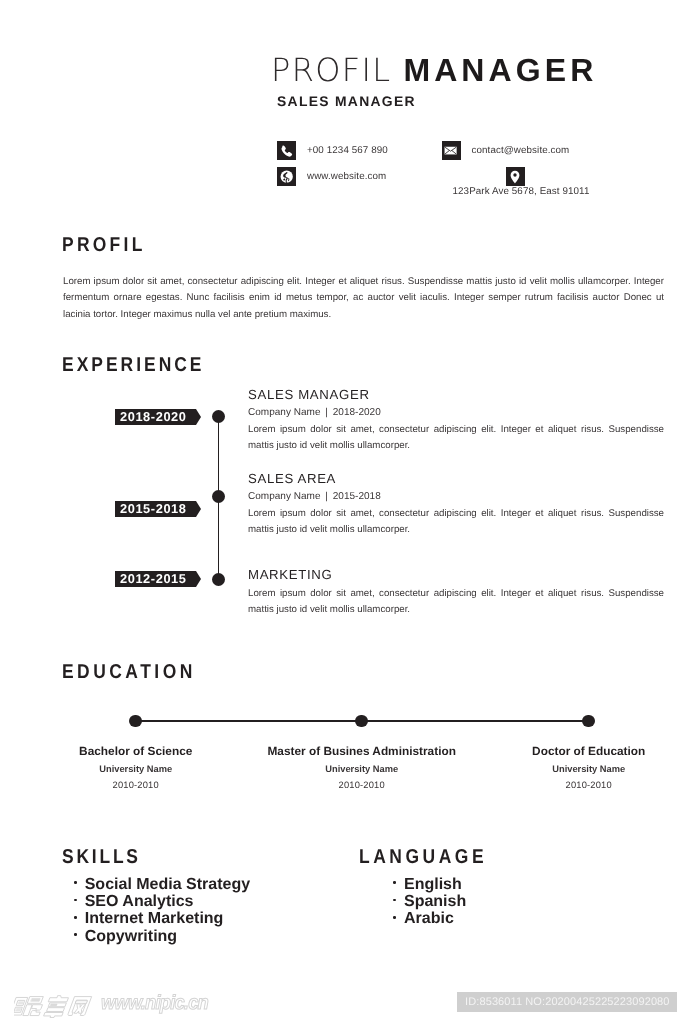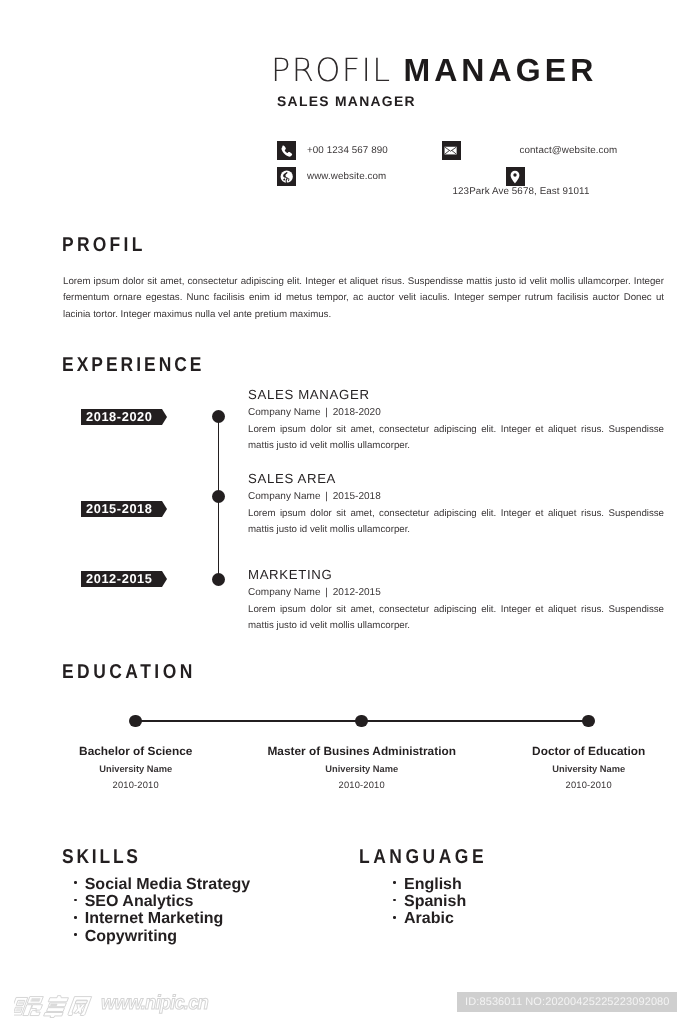--- a/index.html
+++ b/index.html
@@ -41,21 +41,21 @@
   
   .profil-body{position:absolute;left:63px;top:274px;width:601px;
     font-size:9.7px;line-height:16.4px;color:#3a3637;text-align:justify;}
 
   
   .tl-line{position:absolute;background:#231f20;width:1.8px;}
   .tl-dot{position:absolute;width:13.6px;height:13.6px;border-radius:50%;background:#231f20;}
   .badge>span{transform:translateZ(0);display:inline-block;}
   .badge{position:absolute;height:16px;background:#231f20;color:#ffffff;
     font-size:12.8px;font-weight:700;letter-spacing:0.59px;line-height:16px;
-    padding-left:5.5px;box-sizing:border-box;transform:translateZ(0);}
+    padding-left:5.5px;box-sizing:border-box;transform:translateZ(0);margin-left:34px;}
   .badge .tip{position:absolute;left:100%;top:0;width:0;height:0;
     border-top:8px solid transparent;border-bottom:8px solid transparent;border-left:5.5px solid #231f20;}
   .job{position:absolute;left:248px;width:416px;}
   .job h3{margin:0;font-size:13.2px;font-weight:400;letter-spacing:0.67px;color:#231f20;
           line-height:13px;white-space:nowrap;}
   .job .co{margin:5.5px 0 0 0;font-size:10px;color:#3a3637;letter-spacing:0.02px;line-height:11px;white-space:nowrap;}
   .job p{margin:4.5px 0 0 0;font-size:9.7px;line-height:16.4px;color:#3a3637;text-align:justify;}
 
   
   .edu-line{position:absolute;height:1.8px;background:#231f20;}
@@ -95,21 +95,21 @@
     <div class="role">SALES MANAGER</div>
     <div class="contacts">
         <div class="crow" style="left: 0px; top: 0px;">
           <span class="cicon">
             <svg viewBox="0 0 24 24" width="13.5" height="13.5">
               <path fill="#fff" d="M4.3 3.5C5.3 2.5 6.9 2.6 7.7 3.7l2.2 3c.7 1 .6 2.3-.3 3.1l-.9.8c-.3.3-.4.7-.2 1 .4.8 1 1.7 1.8 2.5.8.8 1.7 1.4 2.5 1.8.4.2.8.1 1-.2l.8-.9c.8-.9 2.1-1 3.1-.3l3 2.2c1.1.8 1.2 2.4.2 3.4l-1.3 1.3c-1.1 1.1-2.7 1.5-4.2 1-2.5-.8-5.3-2.5-7.7-4.9C5.4 15.1 3.7 12.3 2.9 9.8c-.5-1.5-.1-3.1 1-4.2z"></path>
             </svg>
           </span>
           <span class="ctext">+00 1234 567 890</span>
         </div>
-        <div class="crow" style="left: 164.5px; top: 0px; gap: 48px;">
+        <div class="crow" style="left: 164.5px; top: 0px;">
           <span class="cicon">
             <svg viewBox="0 0 24 24" width="13.2" height="13.2">
               <path fill="#fff" d="M1 5h22v14H1z"></path>
               <path fill="none" stroke="#231f20" stroke-width="1.5" d="M1.9 5.9l10.1 7.2 10.1-7.2M1.9 18.1l7.9-6.3M22.1 18.1l-7.9-6.3"></path>
             </svg>
           </span>
           <span class="ctext">contact@website.com</span>
         </div>
         <div class="crow" style="left: 0px; top: 26px;">
           <span class="cicon">
@@ -152,21 +152,20 @@
       <div class="tl-dot" style="left:211.8px;top:489.6px;"></div>
       <div class="job" style="top:472px;">
         <h3>SALES AREA</h3>
         <div class="co">Company Name  |  2015-2018</div>
         <p>Lorem ipsum dolor sit amet, consectetur adipiscing elit. Integer et aliquet risus. Suspendisse mattis justo id velit mollis ullamcorper.</p>
       </div>
       <div class="badge" style="left:80.5px;top:571px;width:81px;"><span>2012-2015</span><span class="tip"></span></div>
       <div class="tl-dot" style="left:211.8px;top:572.5px;"></div>
       <div class="job" style="top:538px;margin-top:30px;">
         <h3>MARKETING</h3>
-        <div class="co">Company Name  |  2012-2015</div>
         <p>Lorem ipsum dolor sit amet, consectetur adipiscing elit. Integer et aliquet risus. Suspendisse mattis justo id velit mollis ullamcorper.</p>
       </div>
     </div>
 
   <div class="sect-title" id="t-education" style="left:61.6px;top:661px;">EDUCATION</div>
   <div id="edu-root">
       <div class="edu-line" style="left:135.7px;top:720.1px;width:453.00000000000006px;"></div>
       <div class="edu-dot" style="left:129.29999999999998px;top:714.6px;"></div>
       <div class="edu-item" style="left:-4.300000000000011px;top:745px;width:280px;">
         <div class="deg">Bachelor of Science</div>

